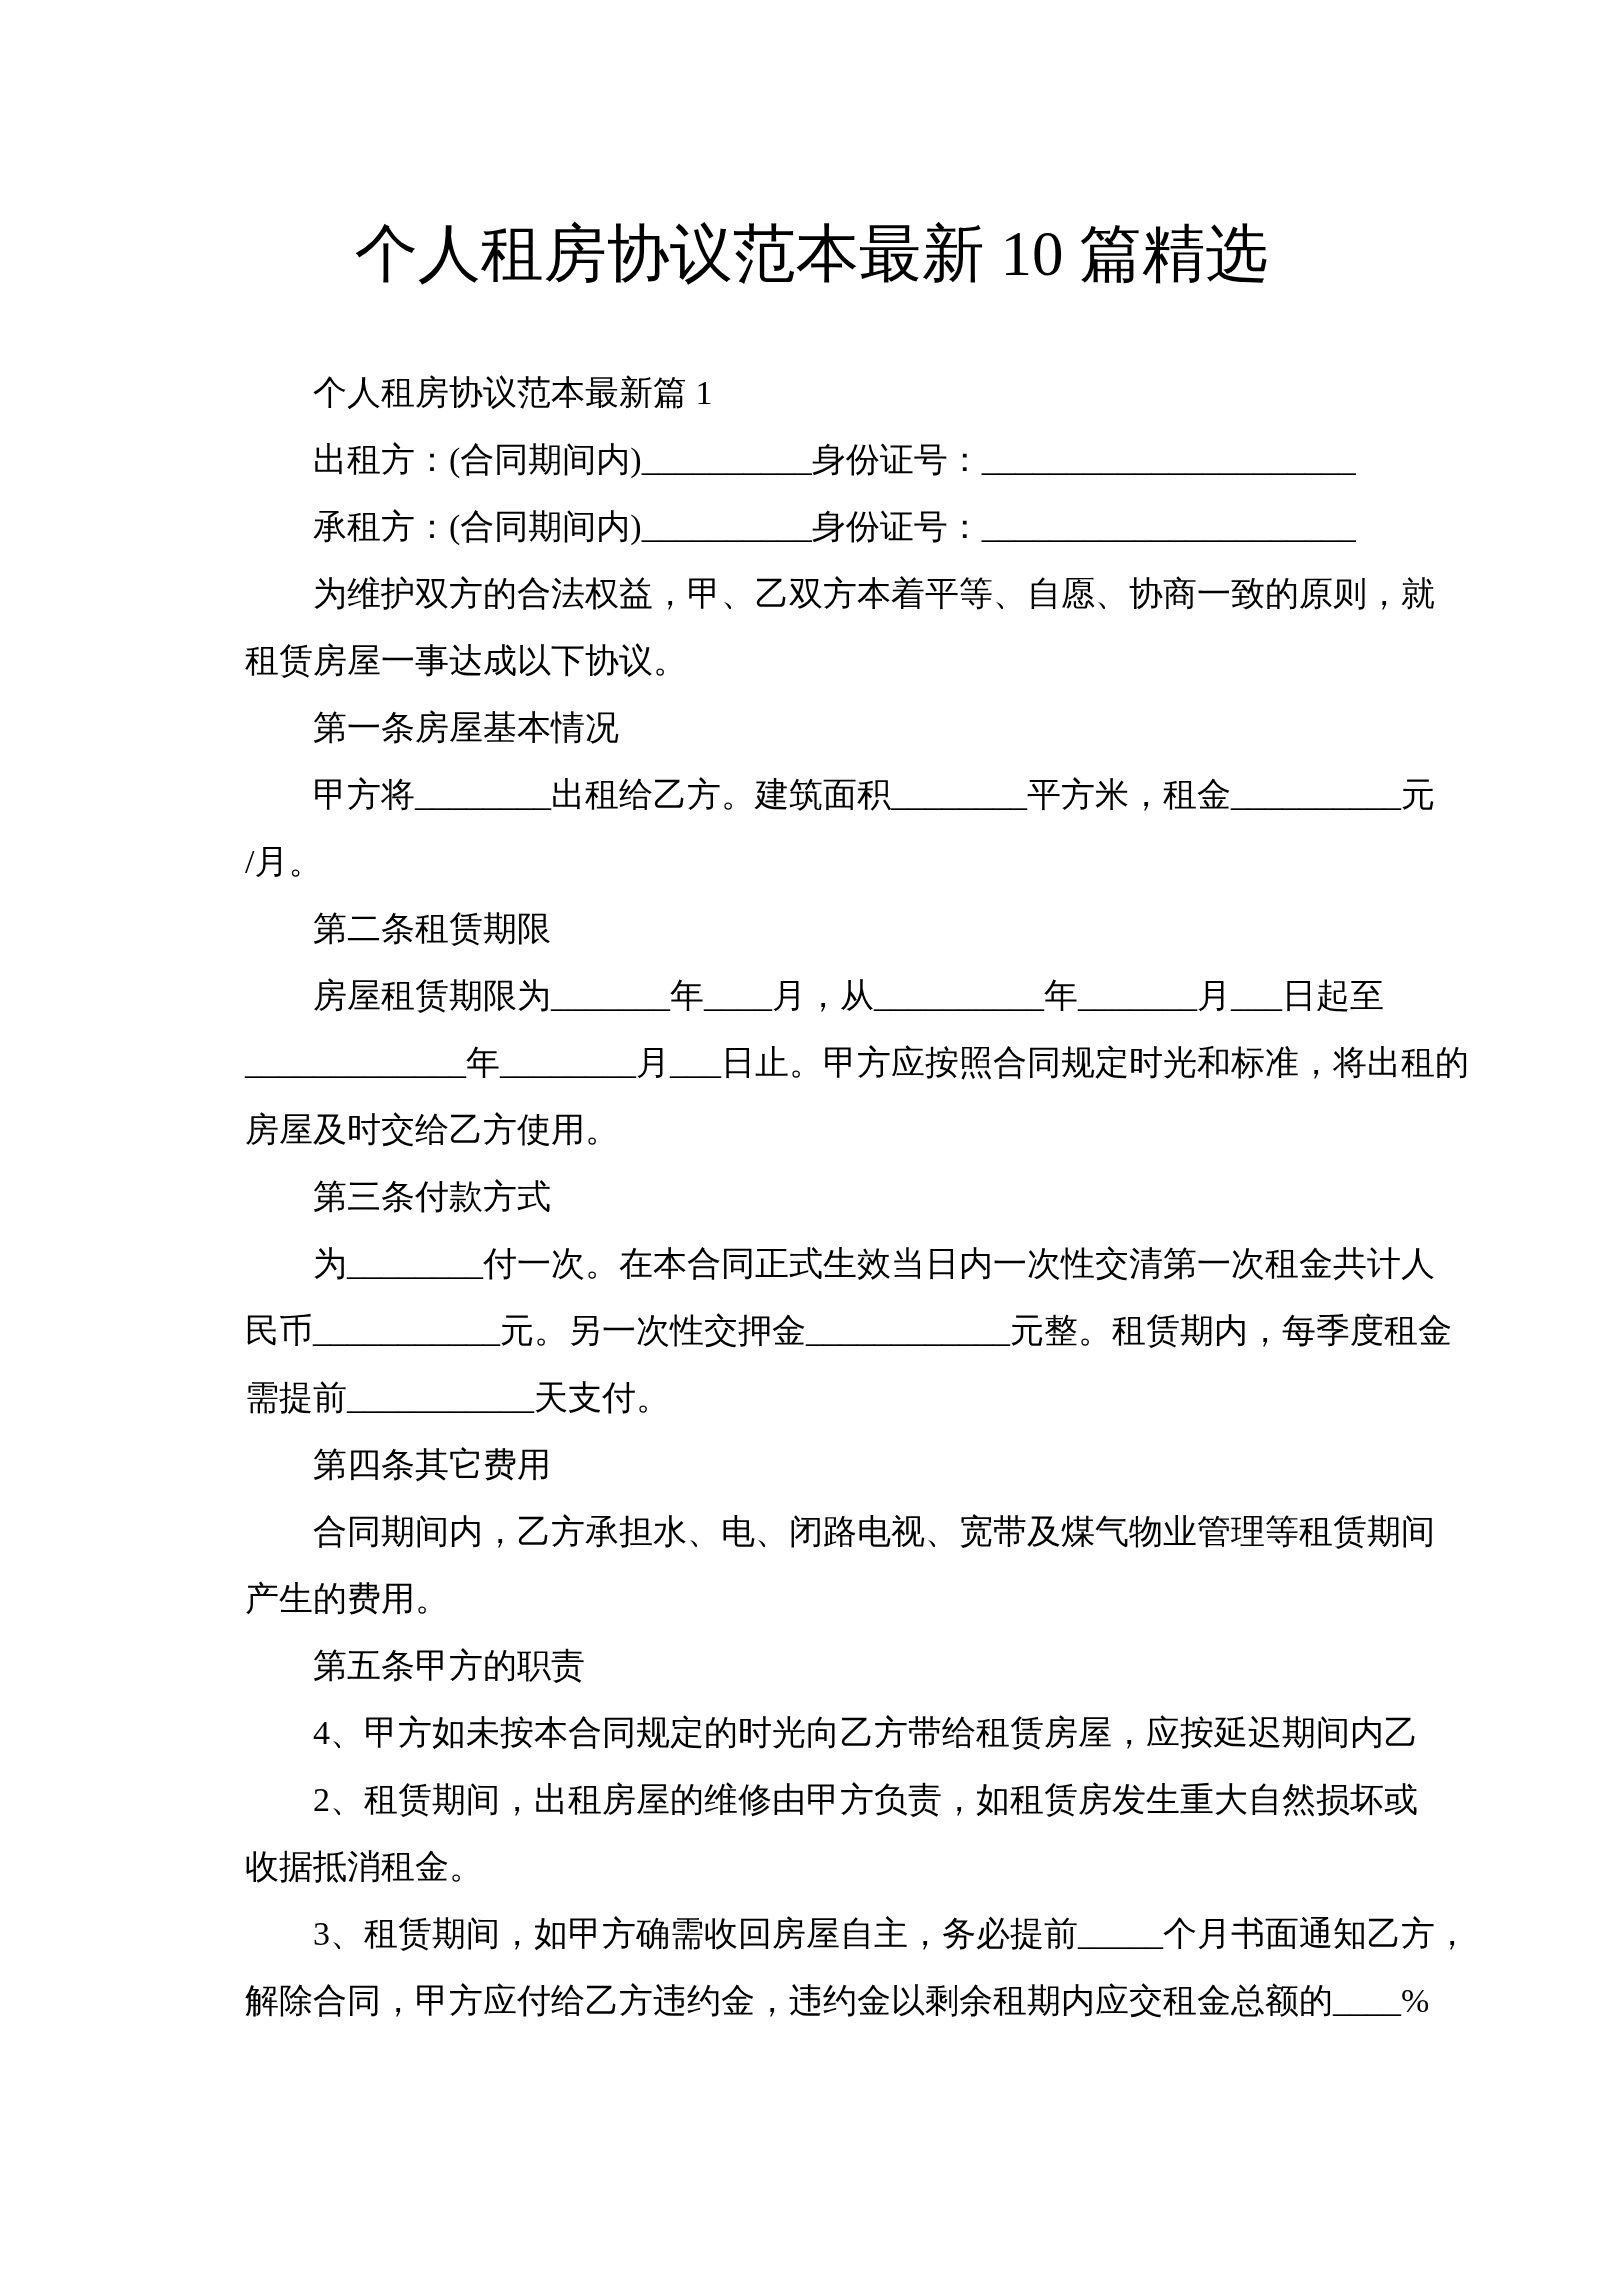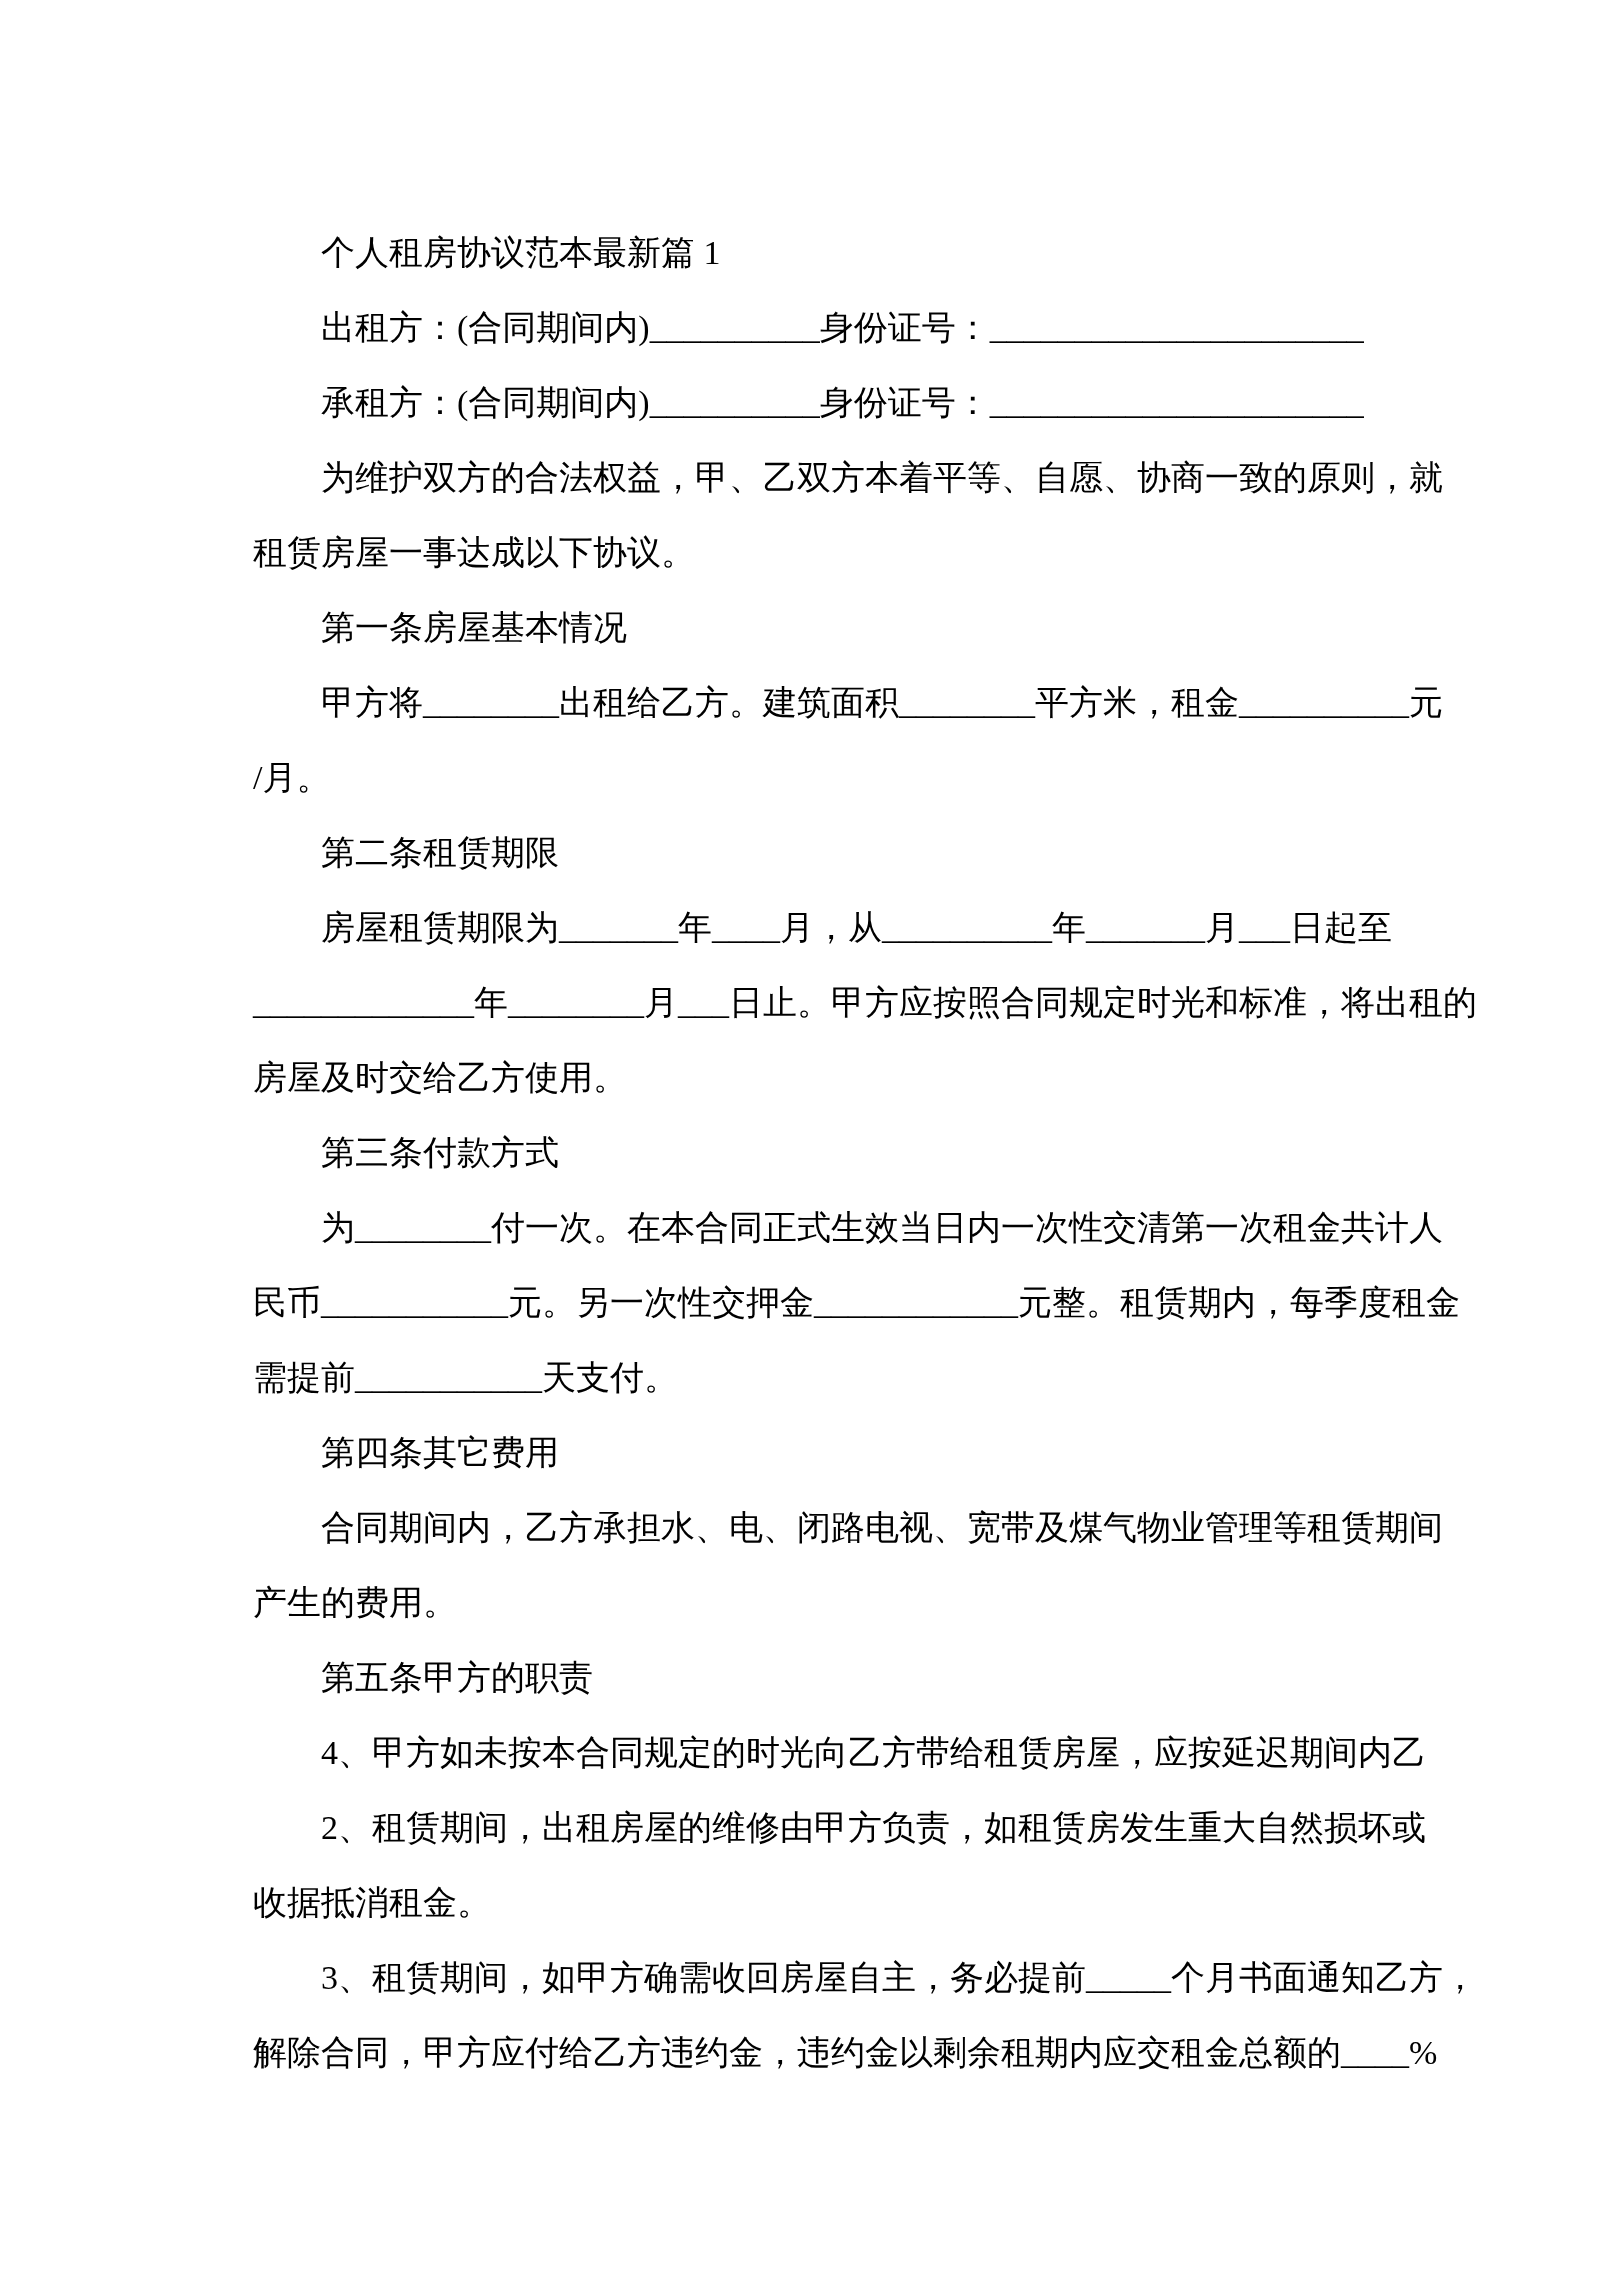--- a/index.html
+++ b/index.html
@@ -23,32 +23,33 @@
     font-weight: 400;
     line-height: 86px;
     text-align: center;
     margin: 0 0 62px 0;
     white-space: nowrap;
   }
   .doc-body {
     font-size: 34px;
   }
   .line {
-    margin: 8px;
+    margin: 0;
     line-height: 67px;
     white-space: nowrap;
   }
   .line.indent {
     text-indent: 68px;
   }
 </style>
 </head>
 <body>
 
 <div class="page">
+  <h1 class="doc-title">个人租房协议范本最新 10 篇精选</h1>
   <div class="doc-body">
     <p class="line indent">个人租房协议范本最新篇 1</p>
     <p class="line indent">出租方：(合同期间内)__________身份证号：______________________</p>
     <p class="line indent">承租方：(合同期间内)__________身份证号：______________________</p>
     <p class="line indent">为维护双方的合法权益，甲、乙双方本着平等、自愿、协商一致的原则，就</p>
     <p class="line">租赁房屋一事达成以下协议。</p>
     <p class="line indent">第一条房屋基本情况</p>
     <p class="line indent">甲方将________出租给乙方。建筑面积________平方米，租金__________元</p>
     <p class="line">/月。</p>
     <p class="line indent">第二条租赁期限</p>

